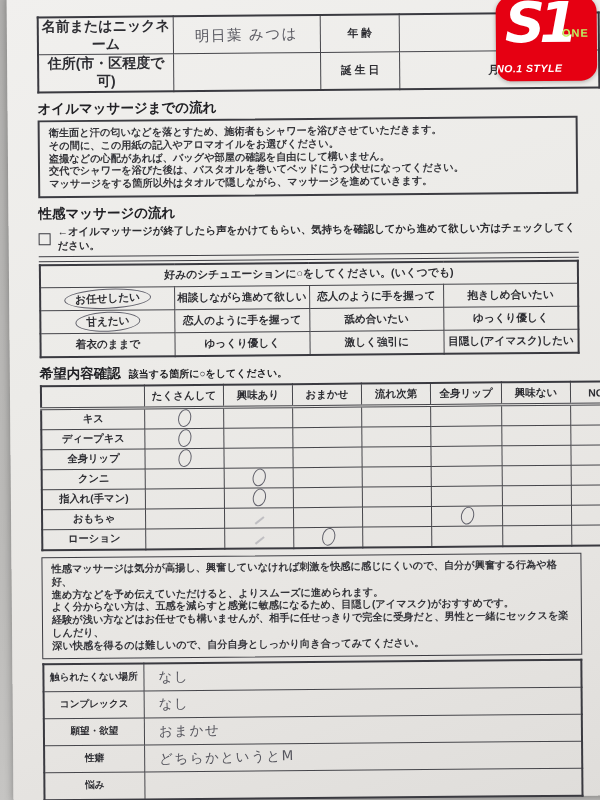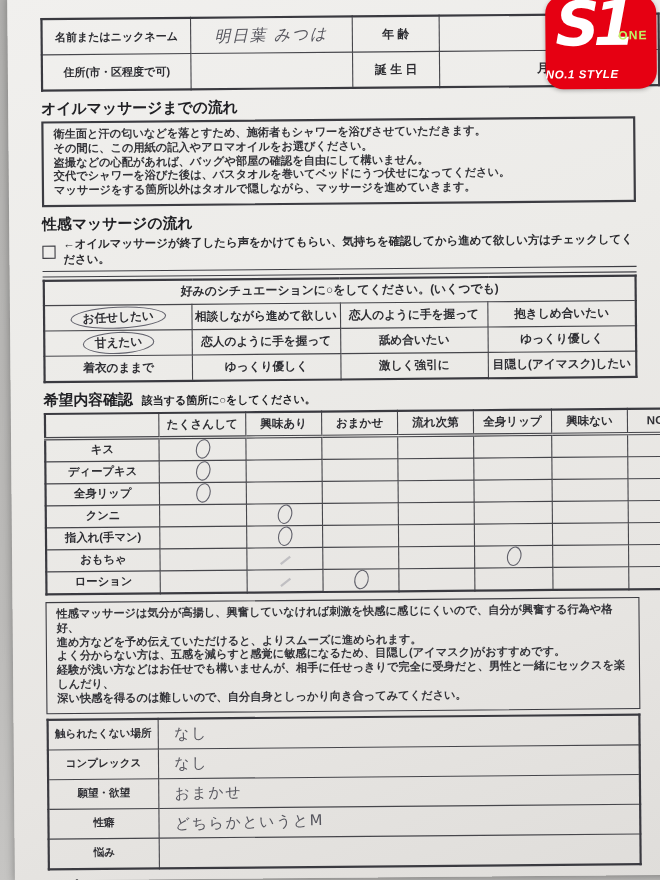--- a/index.html
+++ b/index.html
@@ -36,22 +36,22 @@
   .h1 .sub{font-size:10px;font-weight:bold;margin-left:8px;}
   .txtbox{border:2px solid #3c3c42;padding:5px 9px;font-size:10.2px;line-height:12.8px;
     font-weight:bold;color:#35353a;}
   .txtbox.thin{border-width:1.6px;}
   .hand{font-family:"DejaVu Sans",sans-serif;font-weight:normal;color:#56565e;
     display:inline-block;transform:rotate(-1deg);letter-spacing:1.5px;}
 
   
   .id-table{border:2px solid #3a3a40;}
   .id-table td{height:31px;}
-  .id-table .c0{width:130px;font-size:10px;}
-  .id-table .c1{width:142px;font-style:italic;}
+  .id-table .c0{width:130px;font-size:14px;}
+  .id-table .c1{width:142px;}
   .id-table .c2{width:74px;}
   .id-table .c3{width:194px;}
   .id-table .hand{font-size:14.5px;}
   .bday{display:flex;justify-content:flex-end;align-items:center;height:31px;border:none;}
   .bday span{margin-right:52px;font-size:11px;font-weight:bold;}
   .bday span:last-child{margin-right:34px;}
 
   
   .chkline{font-size:10.4px;font-weight:bold;margin:2px 0 3px;display:flex;align-items:center;}
   .chkbox{display:inline-block;width:10px;height:10px;border:1.6px solid #3a3a40;margin-right:7px;flex:0 0 auto;}

